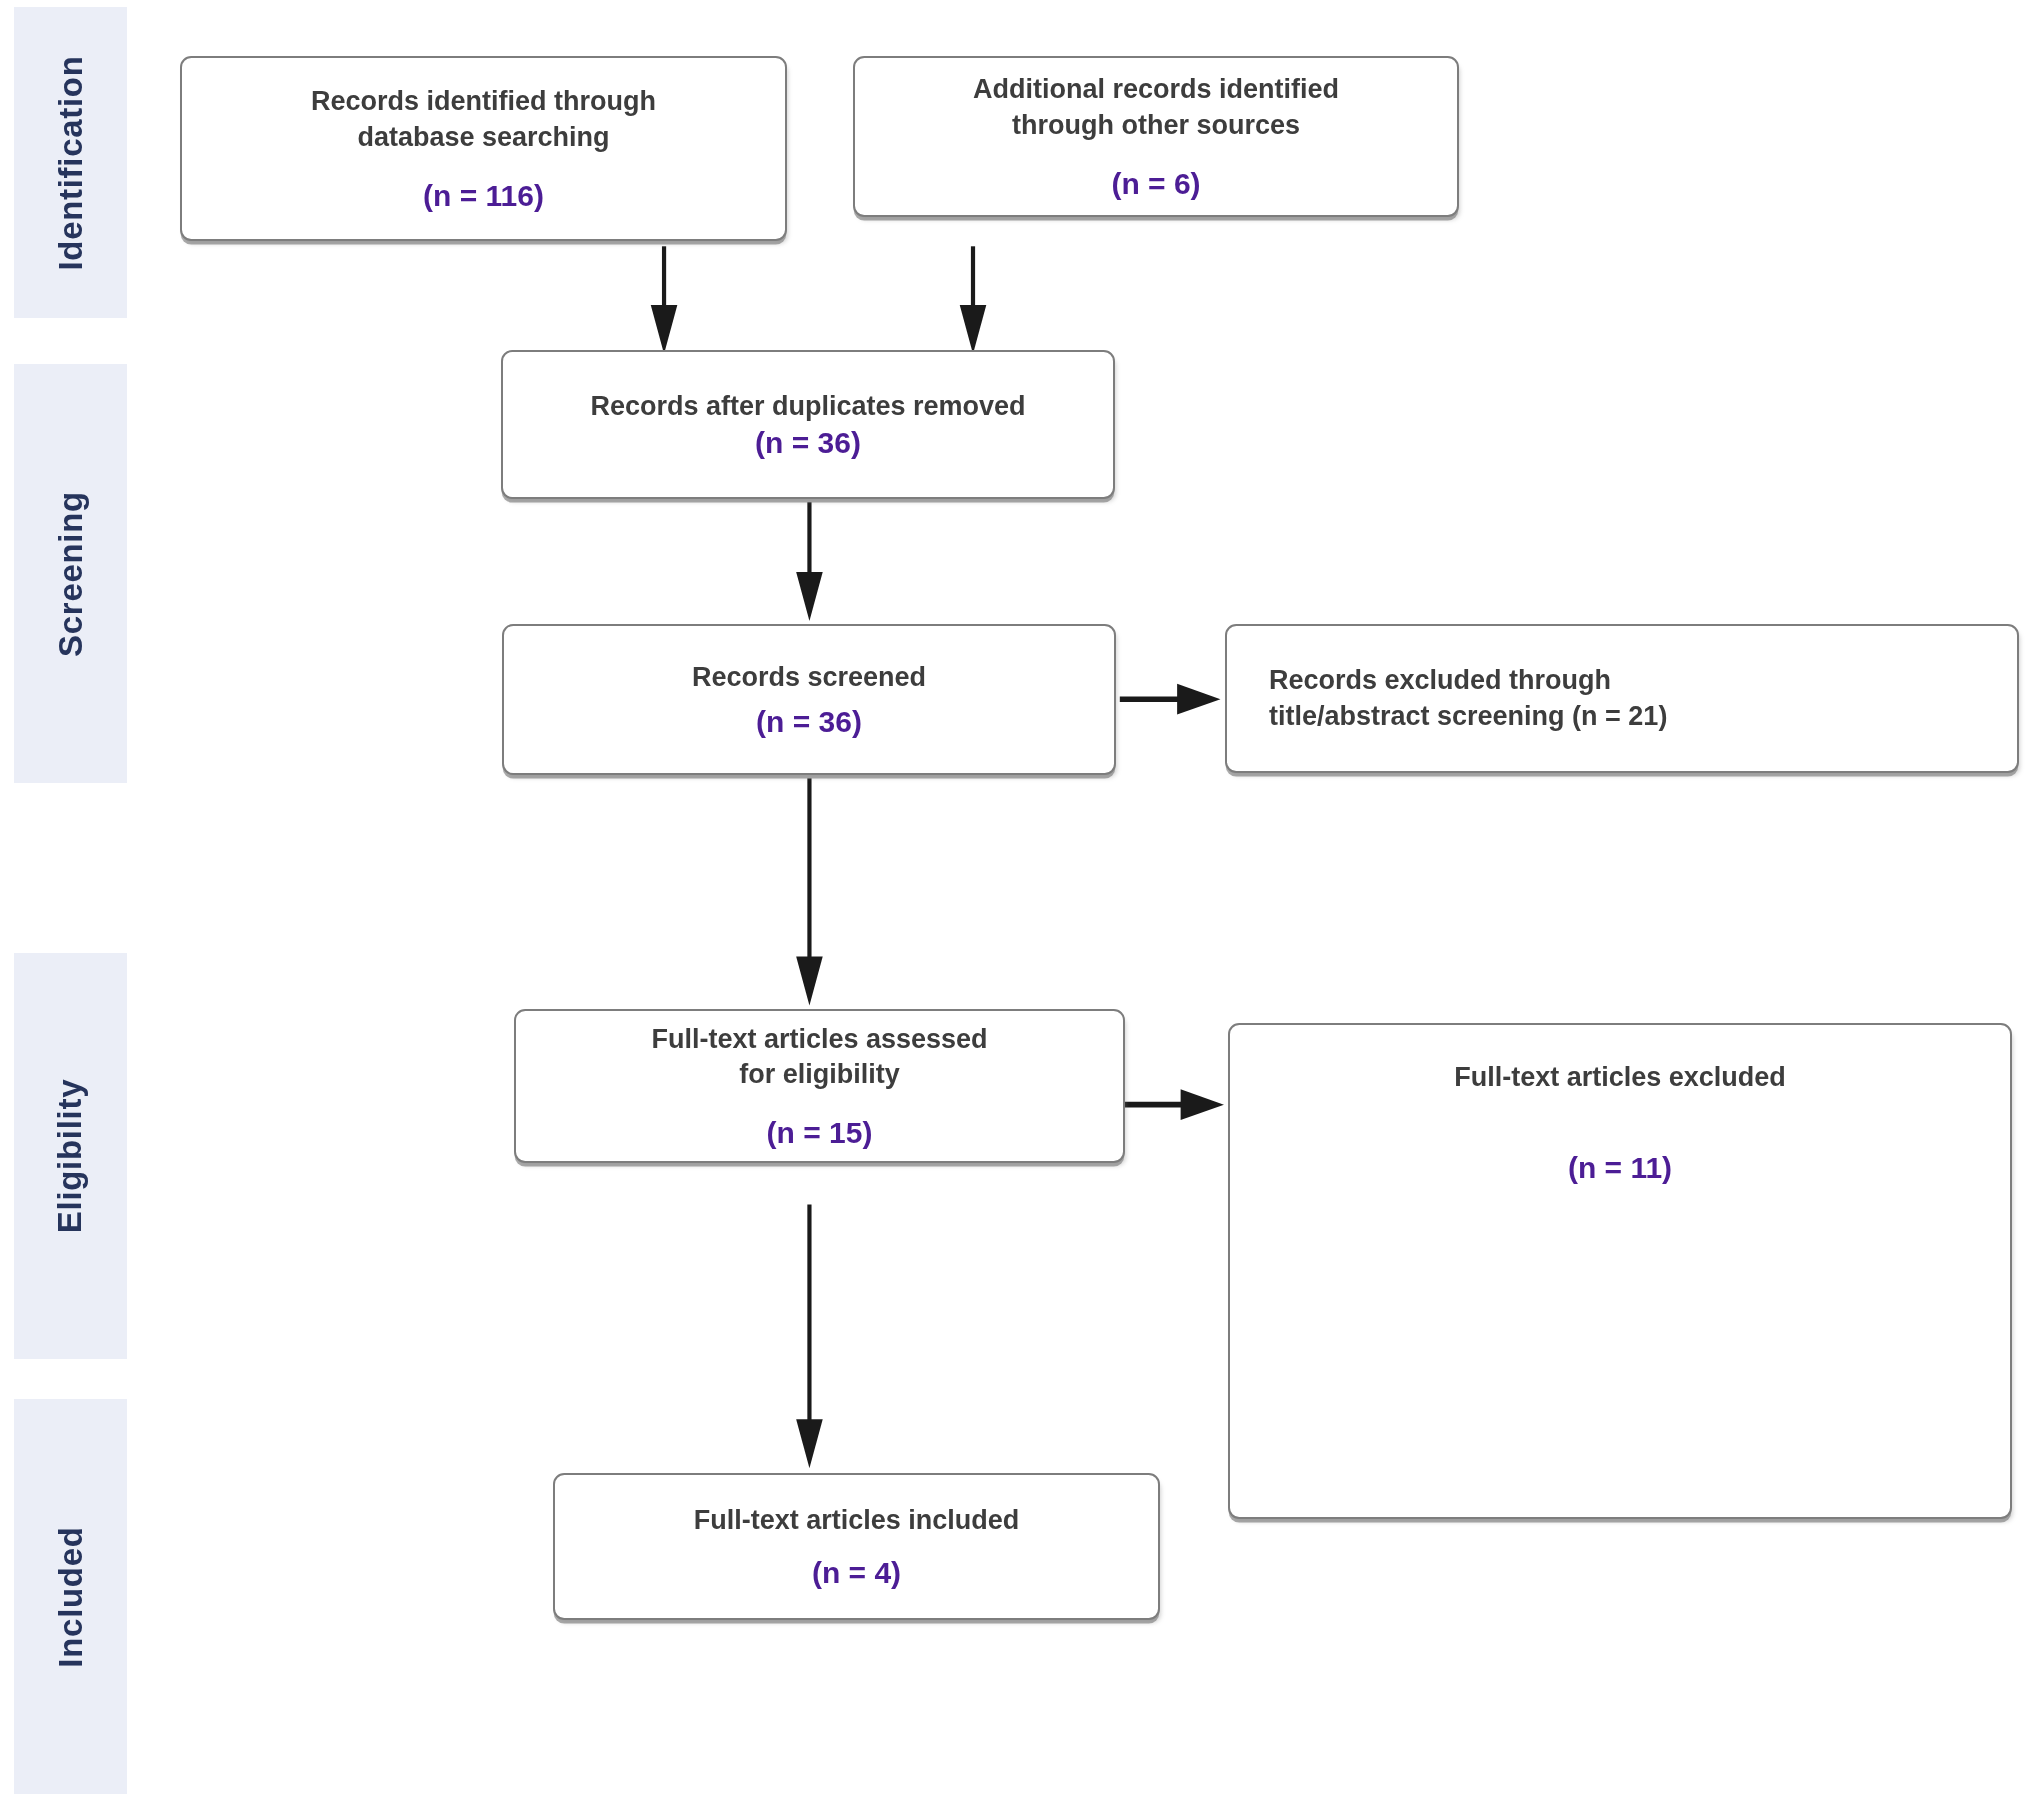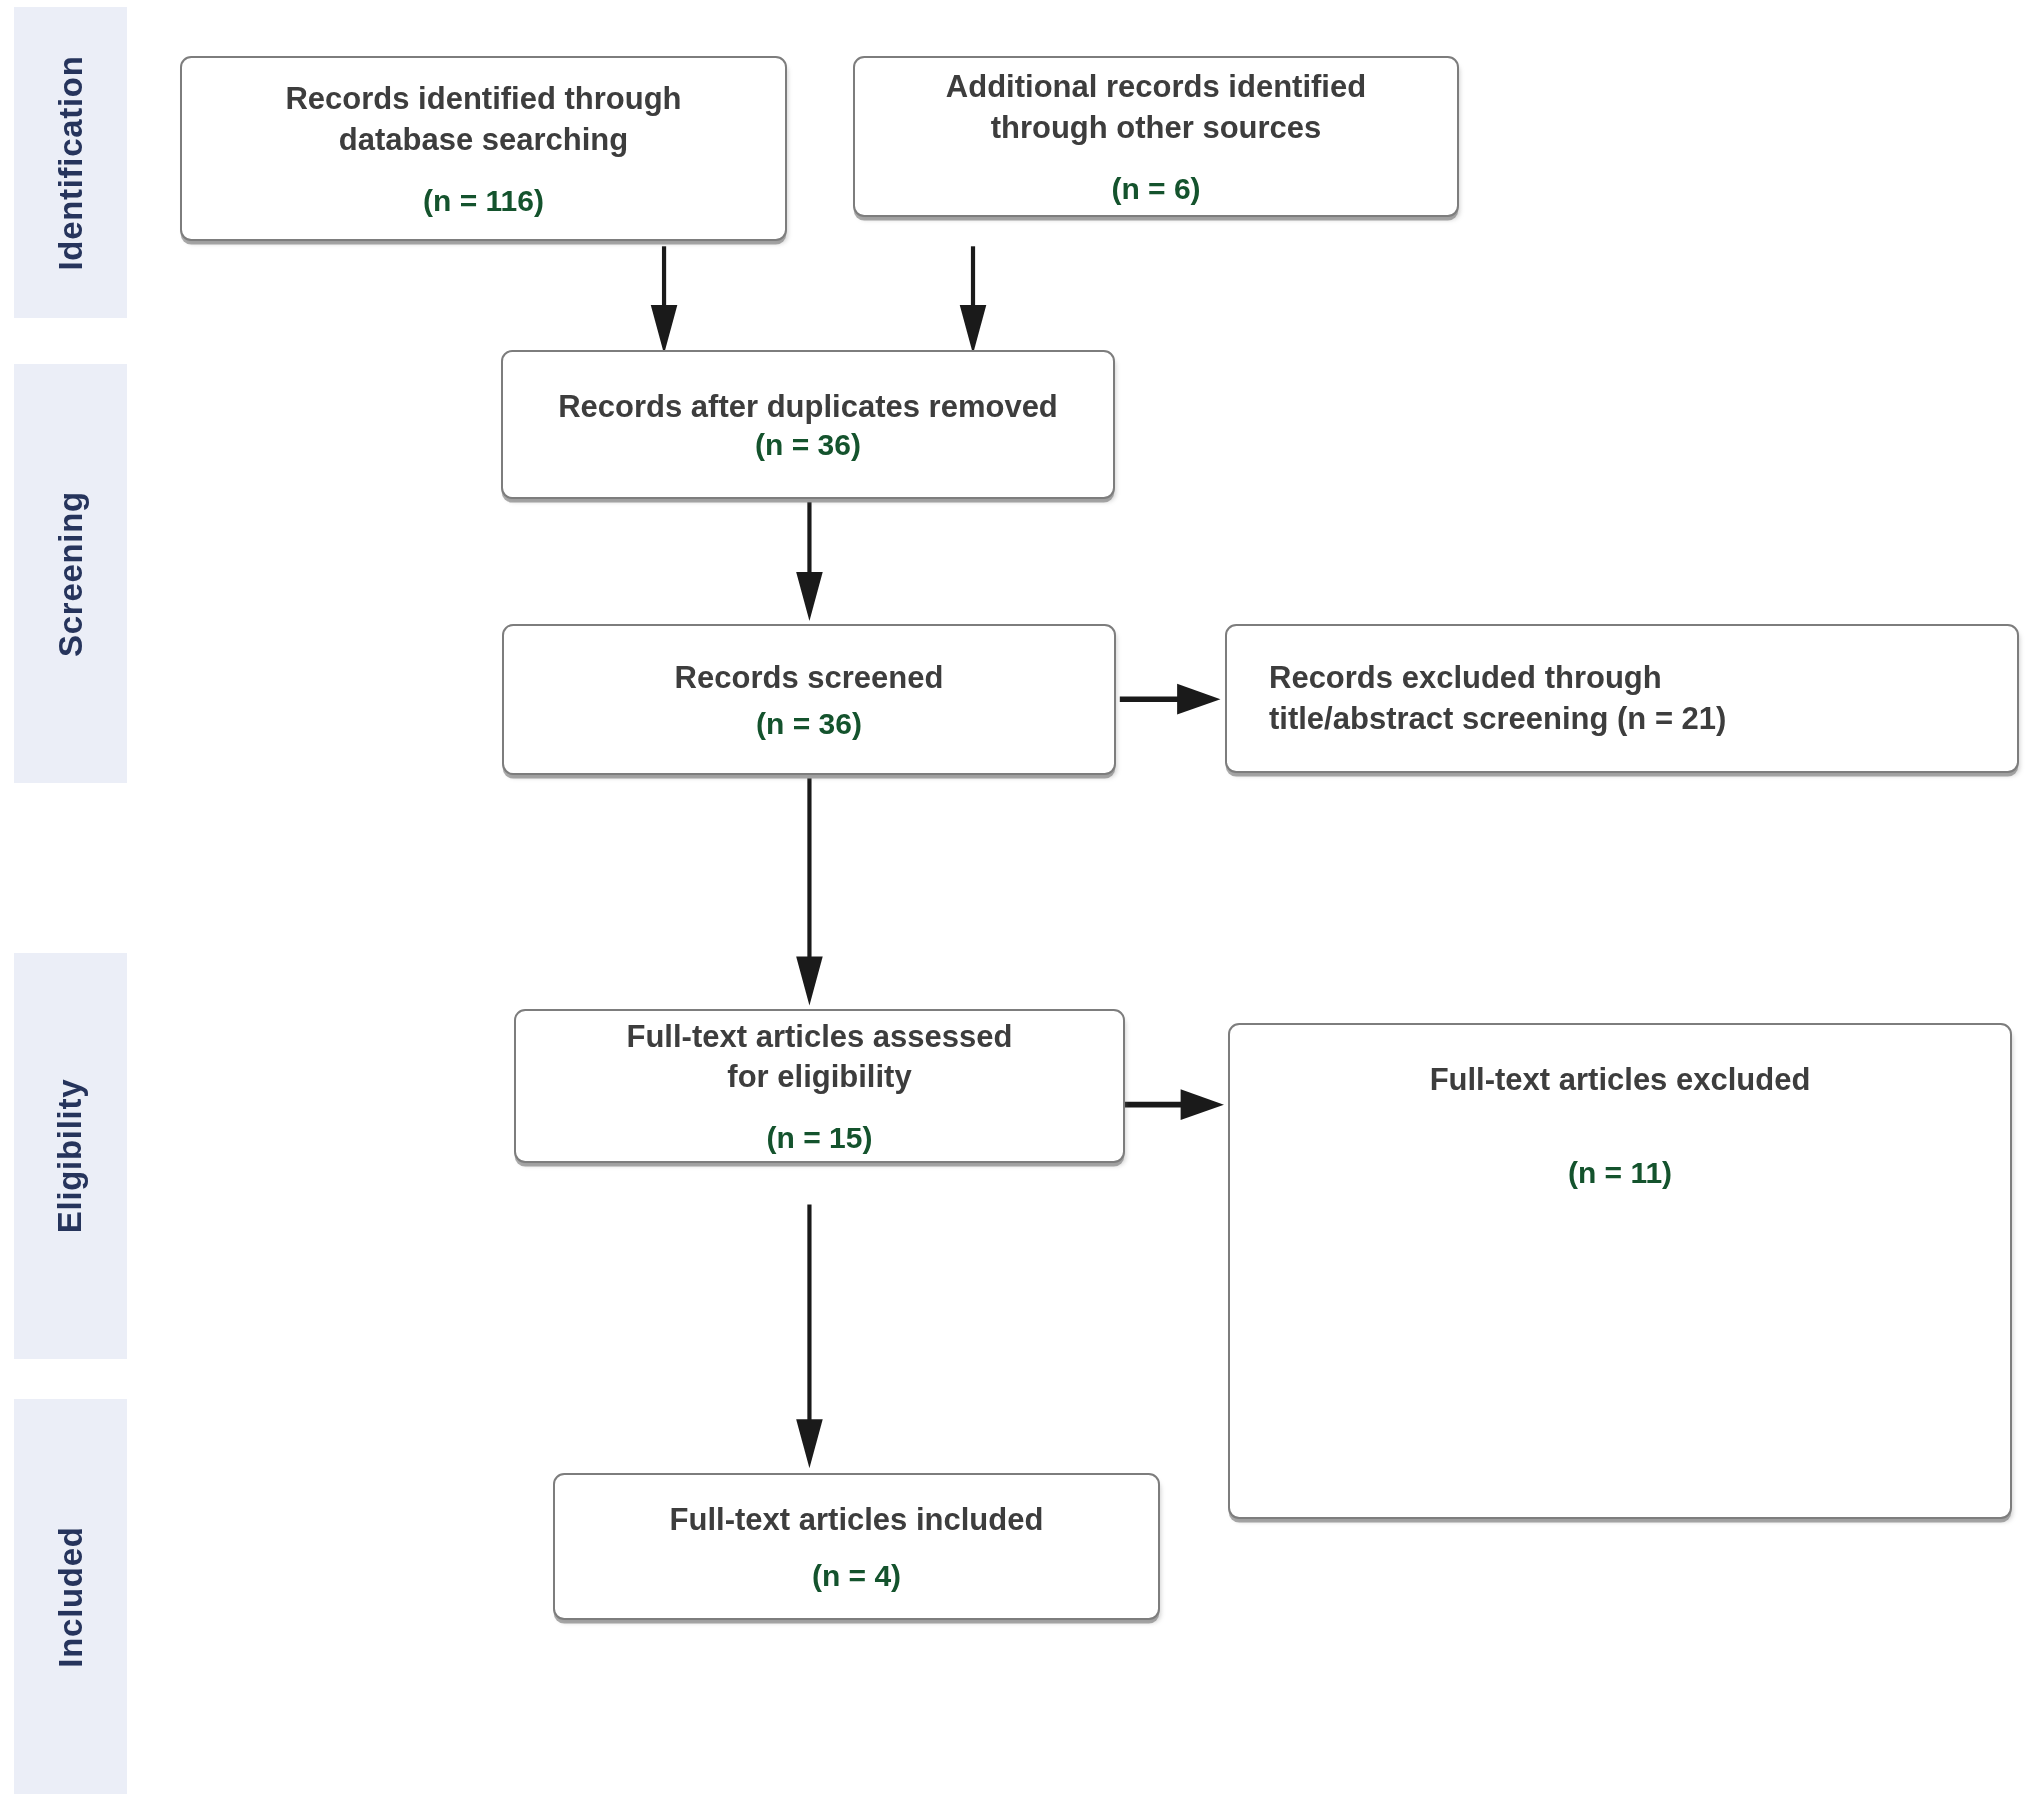--- a/index.html
+++ b/index.html
@@ -39,29 +39,29 @@
     display:flex;
     flex-direction:column;
     align-items:center;
     justify-content:center;
     gap:24px;
     text-align:center;
     box-shadow:0 4.2px 0 -0.7px rgba(128,128,128,0.65), 2.8px 4.9px 4.2px -2.1px rgba(128,128,128,0.35);
   }
   .box-title{
     font-weight:700;
-    font-size:31px;
+    font-size:27px;
     line-height:1.3;
     color:#3d3d3d;
     white-space:pre-line;
   }
   .box-n{
     font-weight:600;
     font-size:30px;
-    color:#14532d;
+    color:#4c1d95;
   }
   .box-left{
     align-items:flex-start;
     text-align:left;
     padding:0 28px 0 42px;
   }
   .box-top{
     justify-content:flex-start;
     padding-top:35px;
     gap:56px;

